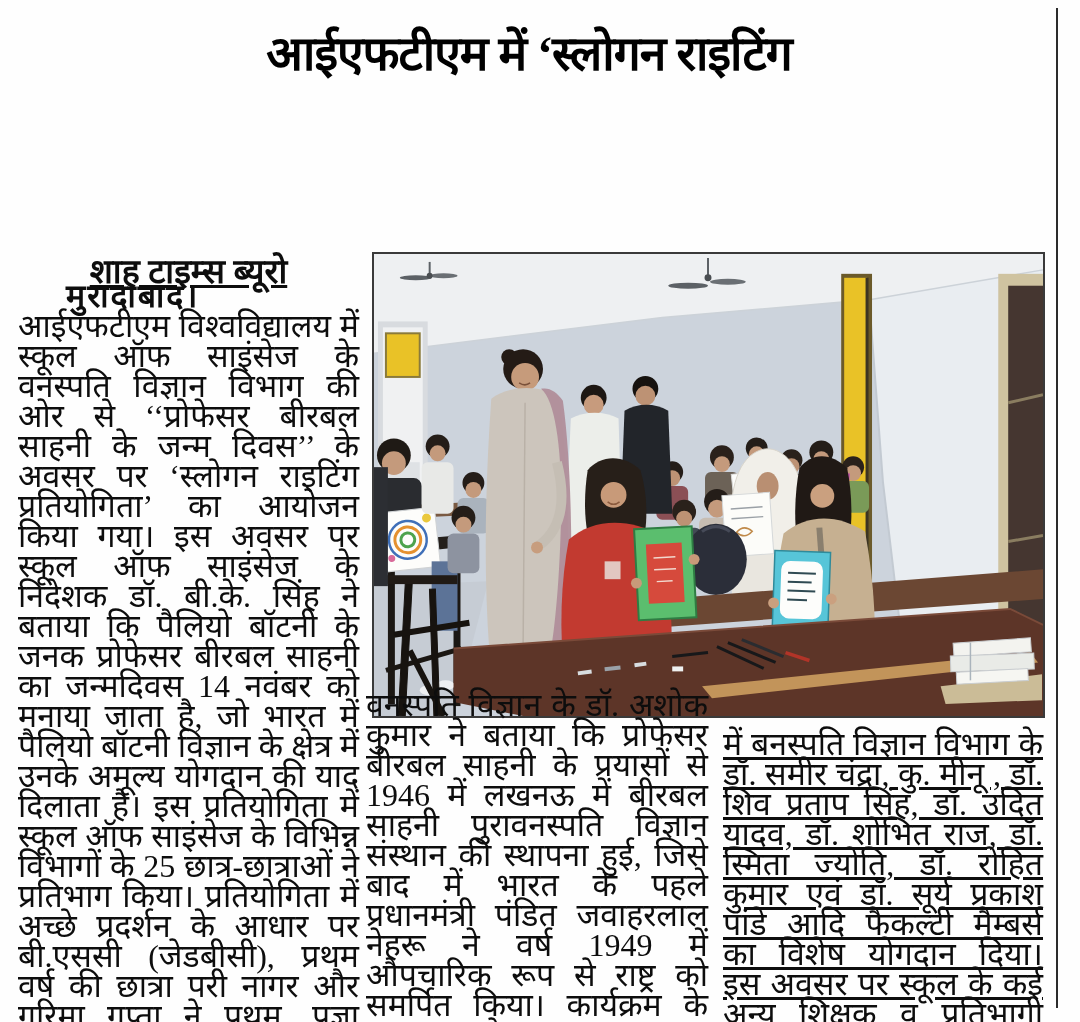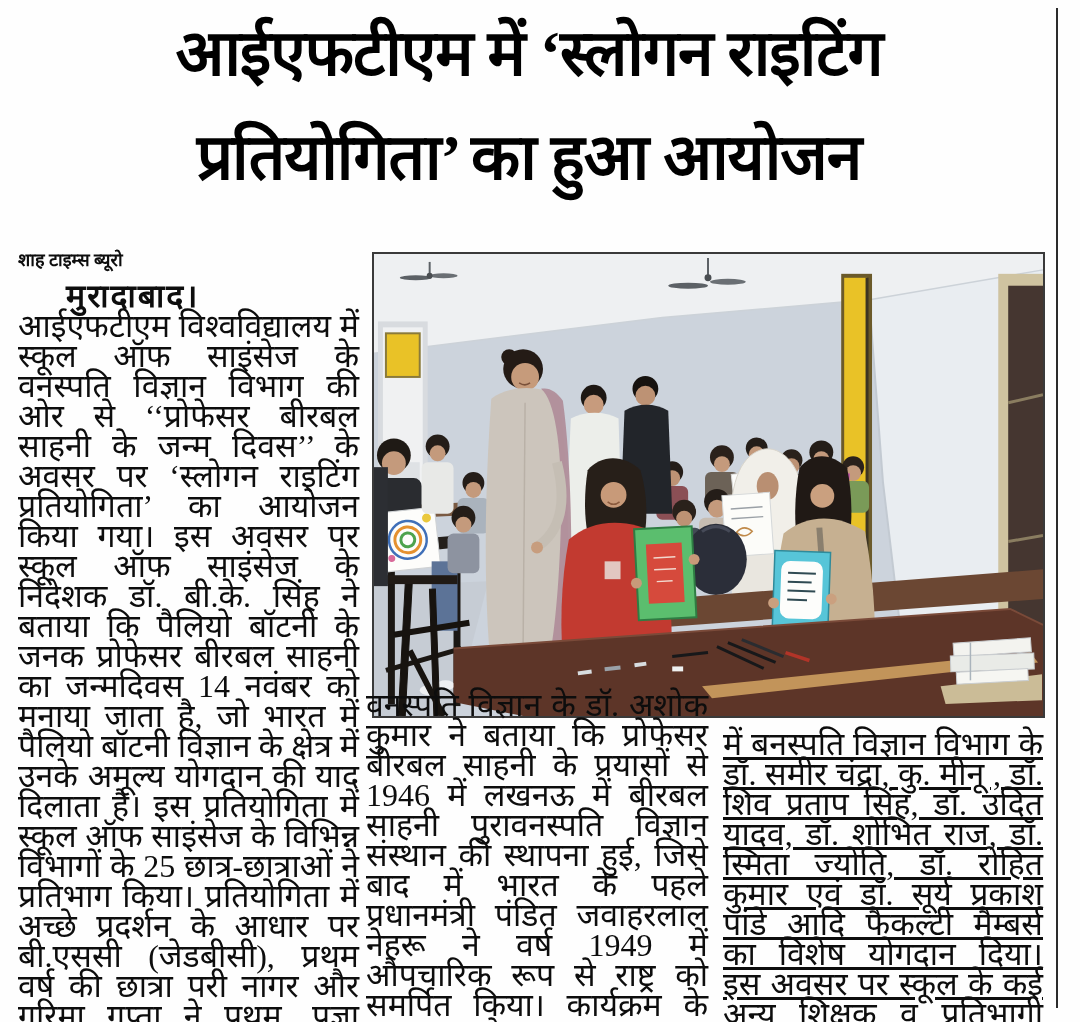--- a/index.html
+++ b/index.html
@@ -1,41 +1,40 @@
 <!DOCTYPE html>
 <html lang="hi"><head>
 <meta charset="utf-8">
 <style>
   html,body{margin:0;padding:0;background:#ffffff;}
   .page{position:relative;width:1080px;height:1022px;background:#fefefe;overflow:hidden;
         font-family:"Liberation Serif","DejaVu Serif",serif;color:#0d0d0d;}
   .headline{position:absolute;top:2px;left:20px;width:1018px;text-align:center;
-            font-weight:bold;color:#000;font-size:64px;line-height:104px;letter-spacing:-1px;}
+            font-weight:bold;color:#000;font-size:48px;line-height:104px;letter-spacing:-1px;}
   .headline .hl{white-space:nowrap;}
-  .byline{position:absolute;left:18px;top:247px;width:341px;
-          font-weight:bold;font-size:18px;}
+  .byline{position:absolute;left:18px;top:247px;width:341px;text-align:center;
+          font-weight:bold;font-size:34px;text-decoration:underline;}
   .body-text{font-size:32px;line-height:30px;text-align:justify;margin:0;}
   .left-col{position:absolute;left:18px;top:281px;width:341px;}
   .left-col p{text-indent:48px;}
   .dateline{font-weight:bold;letter-spacing:2px;}
   .mid-col{position:absolute;left:366px;top:690px;width:342px;}
   .right-col{position:absolute;left:723px;top:729px;width:320px;text-decoration:underline;}
   .photo-frame{position:absolute;left:372px;top:252px;width:673px;height:466px;
                border:2px solid #3a3a3a;box-sizing:border-box;background:#ccd3dc;}
   .photo-frame svg{display:block;width:100%;height:100%;}
   .page-rule{position:absolute;left:1056px;top:8px;width:2px;height:1000px;background:#2c2c2c;}
 </style>
 </head>
 <body>
 
 <div class="page">
 
   <header class="headline">
     <div class="hl">आईएफटीएम में  ‘स्लोगन राइटिंग</div>
-    <div class="hl">प्रतियोगिता’ का हुआ आयोजन</div>
   </header>
 
   <div class="byline">शाह टाइम्स ब्यूरो</div>
 
   <div class="left-col">
     <p class="body-text"><strong class="dateline">मुरादाबाद।</strong> <span>आईएफटीएम विश्वविद्यालय में स्कूल ऑफ साइंसेज के वनस्पति विज्ञान विभाग की ओर से ‘‘प्रोफेसर बीरबल साहनी के जन्म दिवस’’ के अवसर पर ‘स्लोगन राइटिंग प्रतियोगिता’ का आयोजन किया गया। इस अवसर पर स्कूल ऑफ साइंसेज के निदेशक डॉ. बी.के. सिंह ने बताया कि पैलियो बॉटनी के जनक प्रोफेसर बीरबल साहनी का जन्मदिवस 14 नवंबर को मनाया जाता है, जो भारत में पैलियो बॉटनी विज्ञान के क्षेत्र में उनके अमूल्य योगदान की याद दिलाता है। इस प्रतियोगिता में स्कूल ऑफ साइंसेज के विभिन्न विभागों के 25 छात्र-छात्राओं ने प्रतिभाग किया। प्रतियोगिता में अच्छे प्रदर्शन के आधार पर बी.एससी (जेडबीसी), प्रथम वर्ष की छात्रा परी नागर और गरिमा गुप्ता ने प्रथम, प्रज्ञा भारद्वाज, अलमिजा और आदित्य सिंह ने द्वितीय तथा इलमा परवीन, फराह खान और दीपक तोमर ने तृतीय स्थान प्राप्त किया। वहीं</span></p>
   </div>
 
   <figure class="photo-frame" style="margin:0;">
     <svg viewBox="0 0 673 466" preserveAspectRatio="none">

